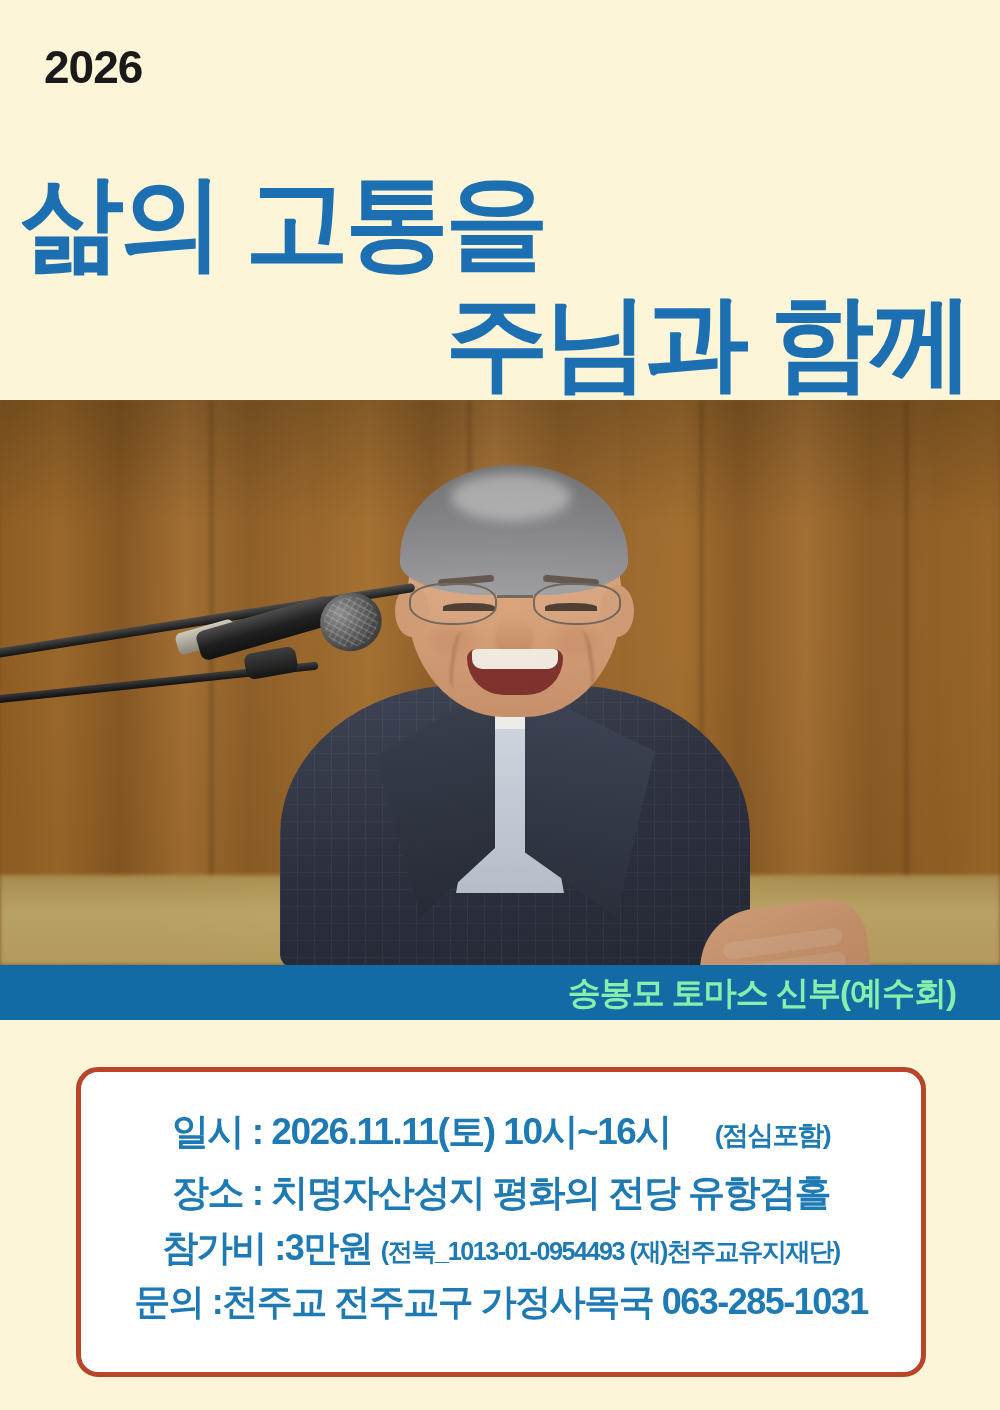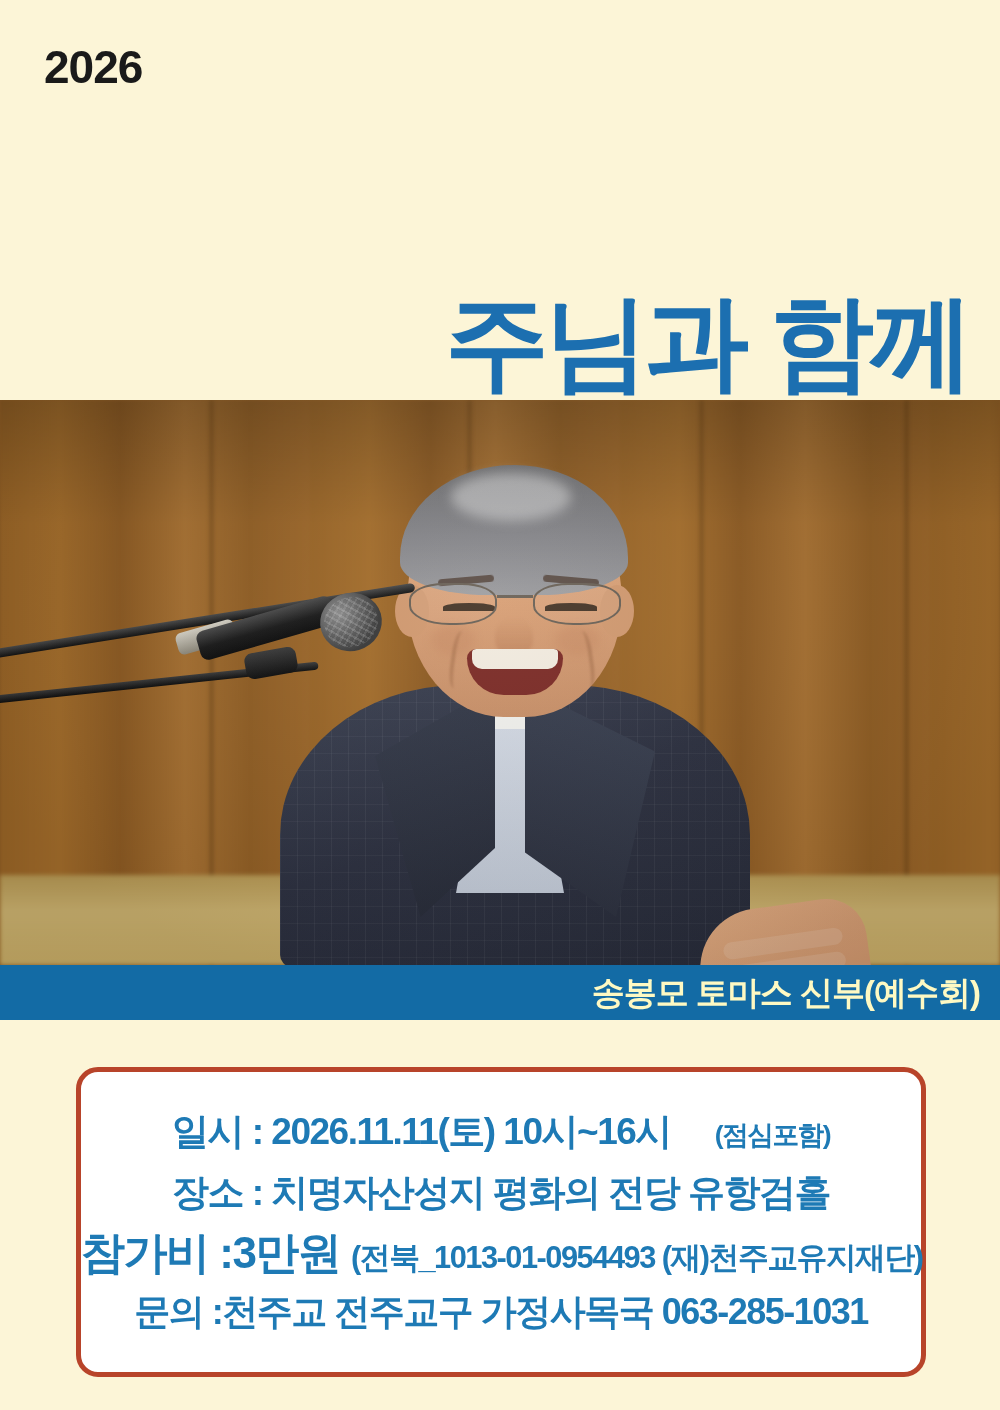--- a/index.html
+++ b/index.html
@@ -335,25 +335,25 @@
     position: absolute;
     left: 0; top: 965px;
     width: 1000px;
     height: 55px;
     background: #136ba5;
     display: flex;
     align-items: center;
     justify-content: flex-end;
   }
   .speaker-name {
-    color: #fef9c3;
+    color: #86efac;
     font-size: 33px;
     font-weight: 800;
     letter-spacing: -1px;
-    padding-right: 20px;
+    padding-right: 44px;
     line-height: 1;
     white-space: nowrap;
   }
 
   
   .info-box {
     position: absolute;
     left: 76px; top: 1067px;
     width: 850px;
     height: 310px;
@@ -365,32 +365,33 @@
   .info-line {
     color: #1e7ab5;
     font-weight: 800;
     letter-spacing: -1.5px;
     text-align: center;
     line-height: 1.28;
     white-space: nowrap;
   }
   .info-line.l1 { font-size: 37px; margin-top: 6px; }
   .info-line.l2 { font-size: 37px; margin-top: 14px; }
-  .info-line.l3 { font-size: 44px; margin-top: 8px; }
+  .info-line.l3 { font-size: 36px; margin-top: 8px; }
   .info-line.l4 { font-size: 36px; margin-top: 8px; }
   .small { font-size: 0.72em; margin-left: 44px; }
   .small2 { font-size: 0.70em; }
 </style>
 </head>
 <body>
 
 <div class="poster">
 
   <div class="header">
     <div class="year">2026</div>
+    <div class="title-line1">삶의 고통을</div>
     <div class="title-line2">주님과 함께</div>
   </div>
 
   <div class="photo">
     <div class="wall"></div>
     <div class="wall-seam s1"></div>
     <div class="wall-seam s2"></div>
     <div class="wall-seam s3"></div>
     <div class="wall-seam s4"></div>
     <div class="table-top"></div>

